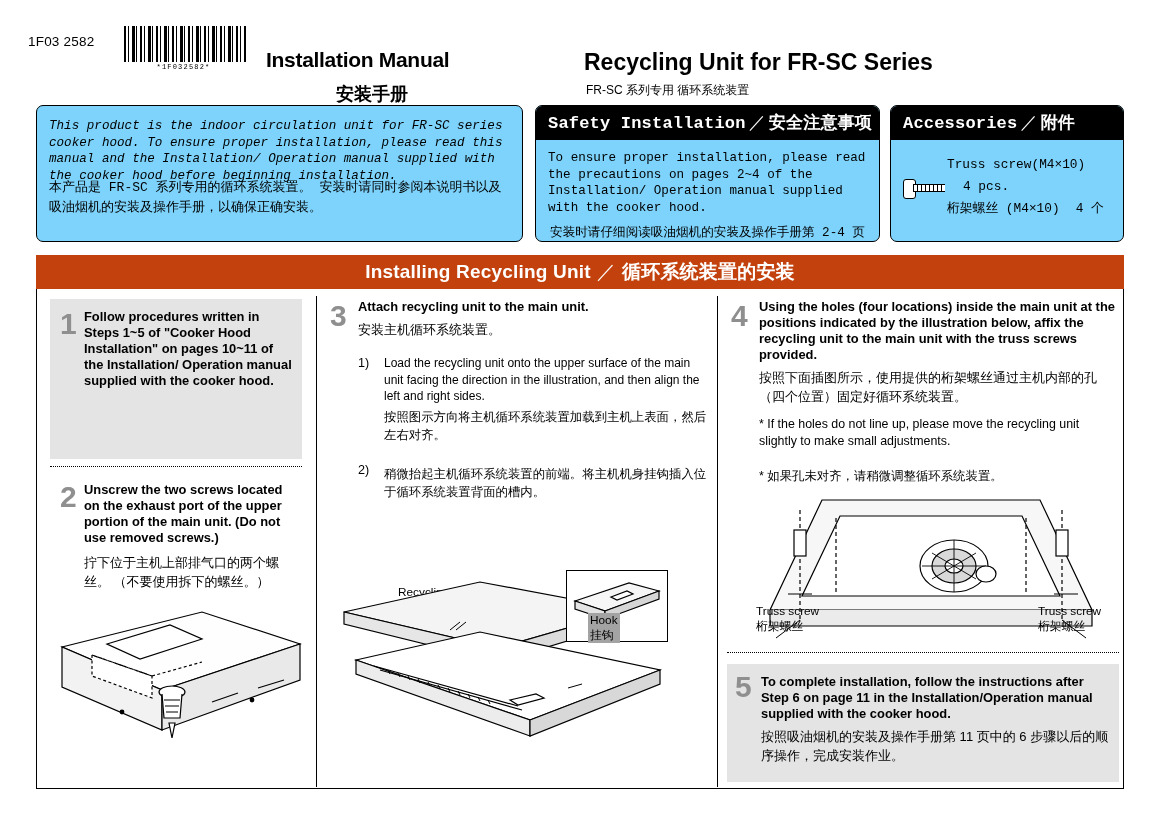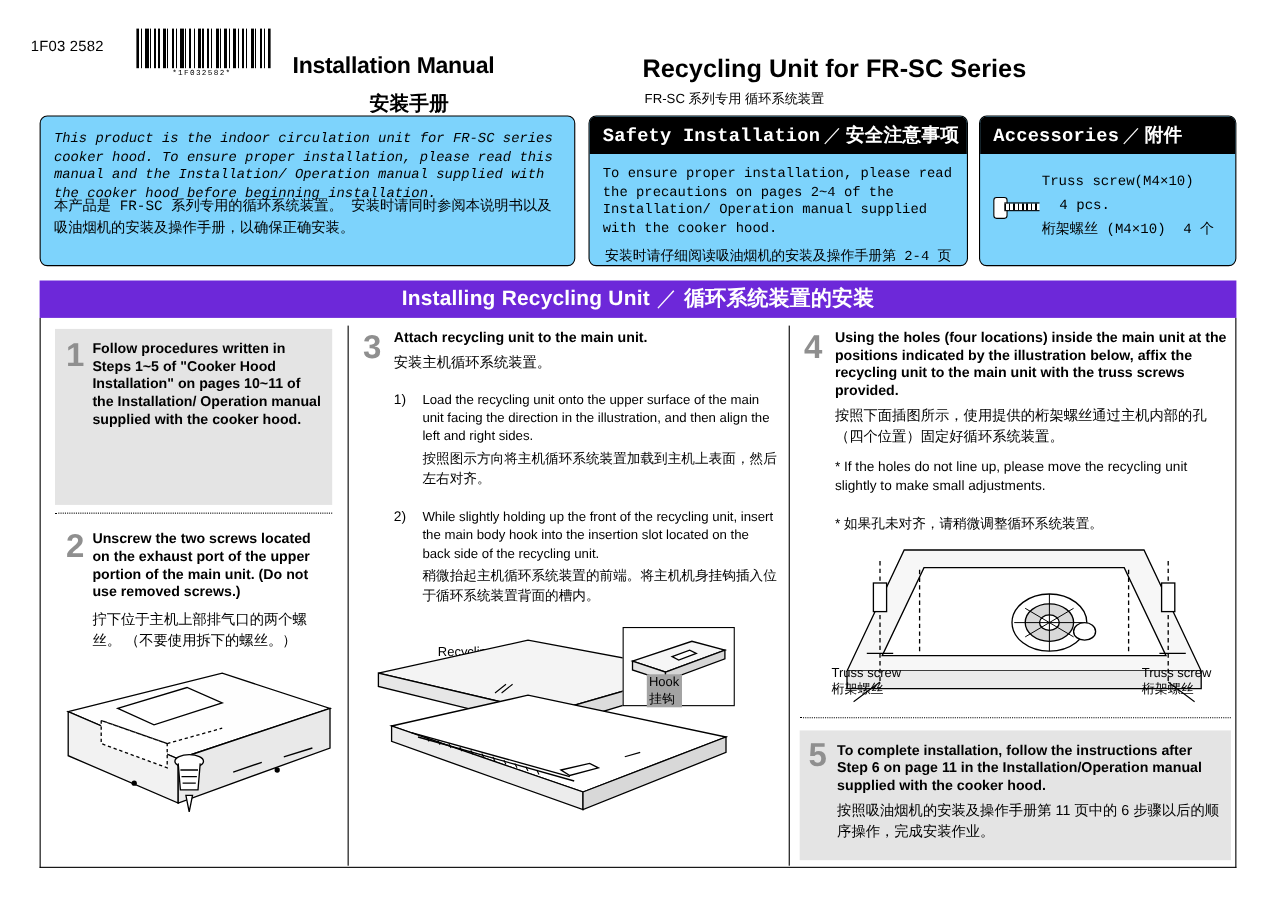--- a/index.html
+++ b/index.html
@@ -170,21 +170,21 @@
     line-height: 22px;
   }
   .acc-text .qty { display: inline-block; margin-left: 16px; }
 
   
   .banner {
     position: absolute;
     left: 36px; top: 255px;
     width: 1088px;
     height: 34px;
-    background: #6d28d9;
+    background: #c2410c;
     color: #fff;
     text-align: center;
     font-size: 19px;
     font-weight: bold;
     line-height: 34px;
     letter-spacing: .2px;
   }
   .banner .slash { font-weight: normal; padding: 0 6px; }
 
   
@@ -415,21 +415,20 @@
       <div class="num-label">1)</div>
       <div class="num-body">
         <div class="sub-en">Load the recycling unit onto the upper surface of the main unit facing the direction in the illustration, and then align the left and right sides.</div>
         <div class="sub-cn">按照图示方向将主机循环系统装置加载到主机上表面，然后左右对齐。</div>
       </div>
     </div>
 
     <div class="num-list-item" style="margin-top:18px;">
       <div class="num-label">2)</div>
       <div class="num-body">
-        <div class="sub-en">While slightly holding up the front of the recycling unit, insert the main body hook into the insertion slot located on the back side of the recycling unit.</div>
         <div class="sub-cn">稍微抬起主机循环系统装置的前端。将主机机身挂钩插入位于循环系统装置背面的槽内。</div>
       </div>
     </div>
   </div>
 
   <div class="rec-label">
     <div>Recycling unit</div>
     <div>循环系统装置</div>
   </div>
 

